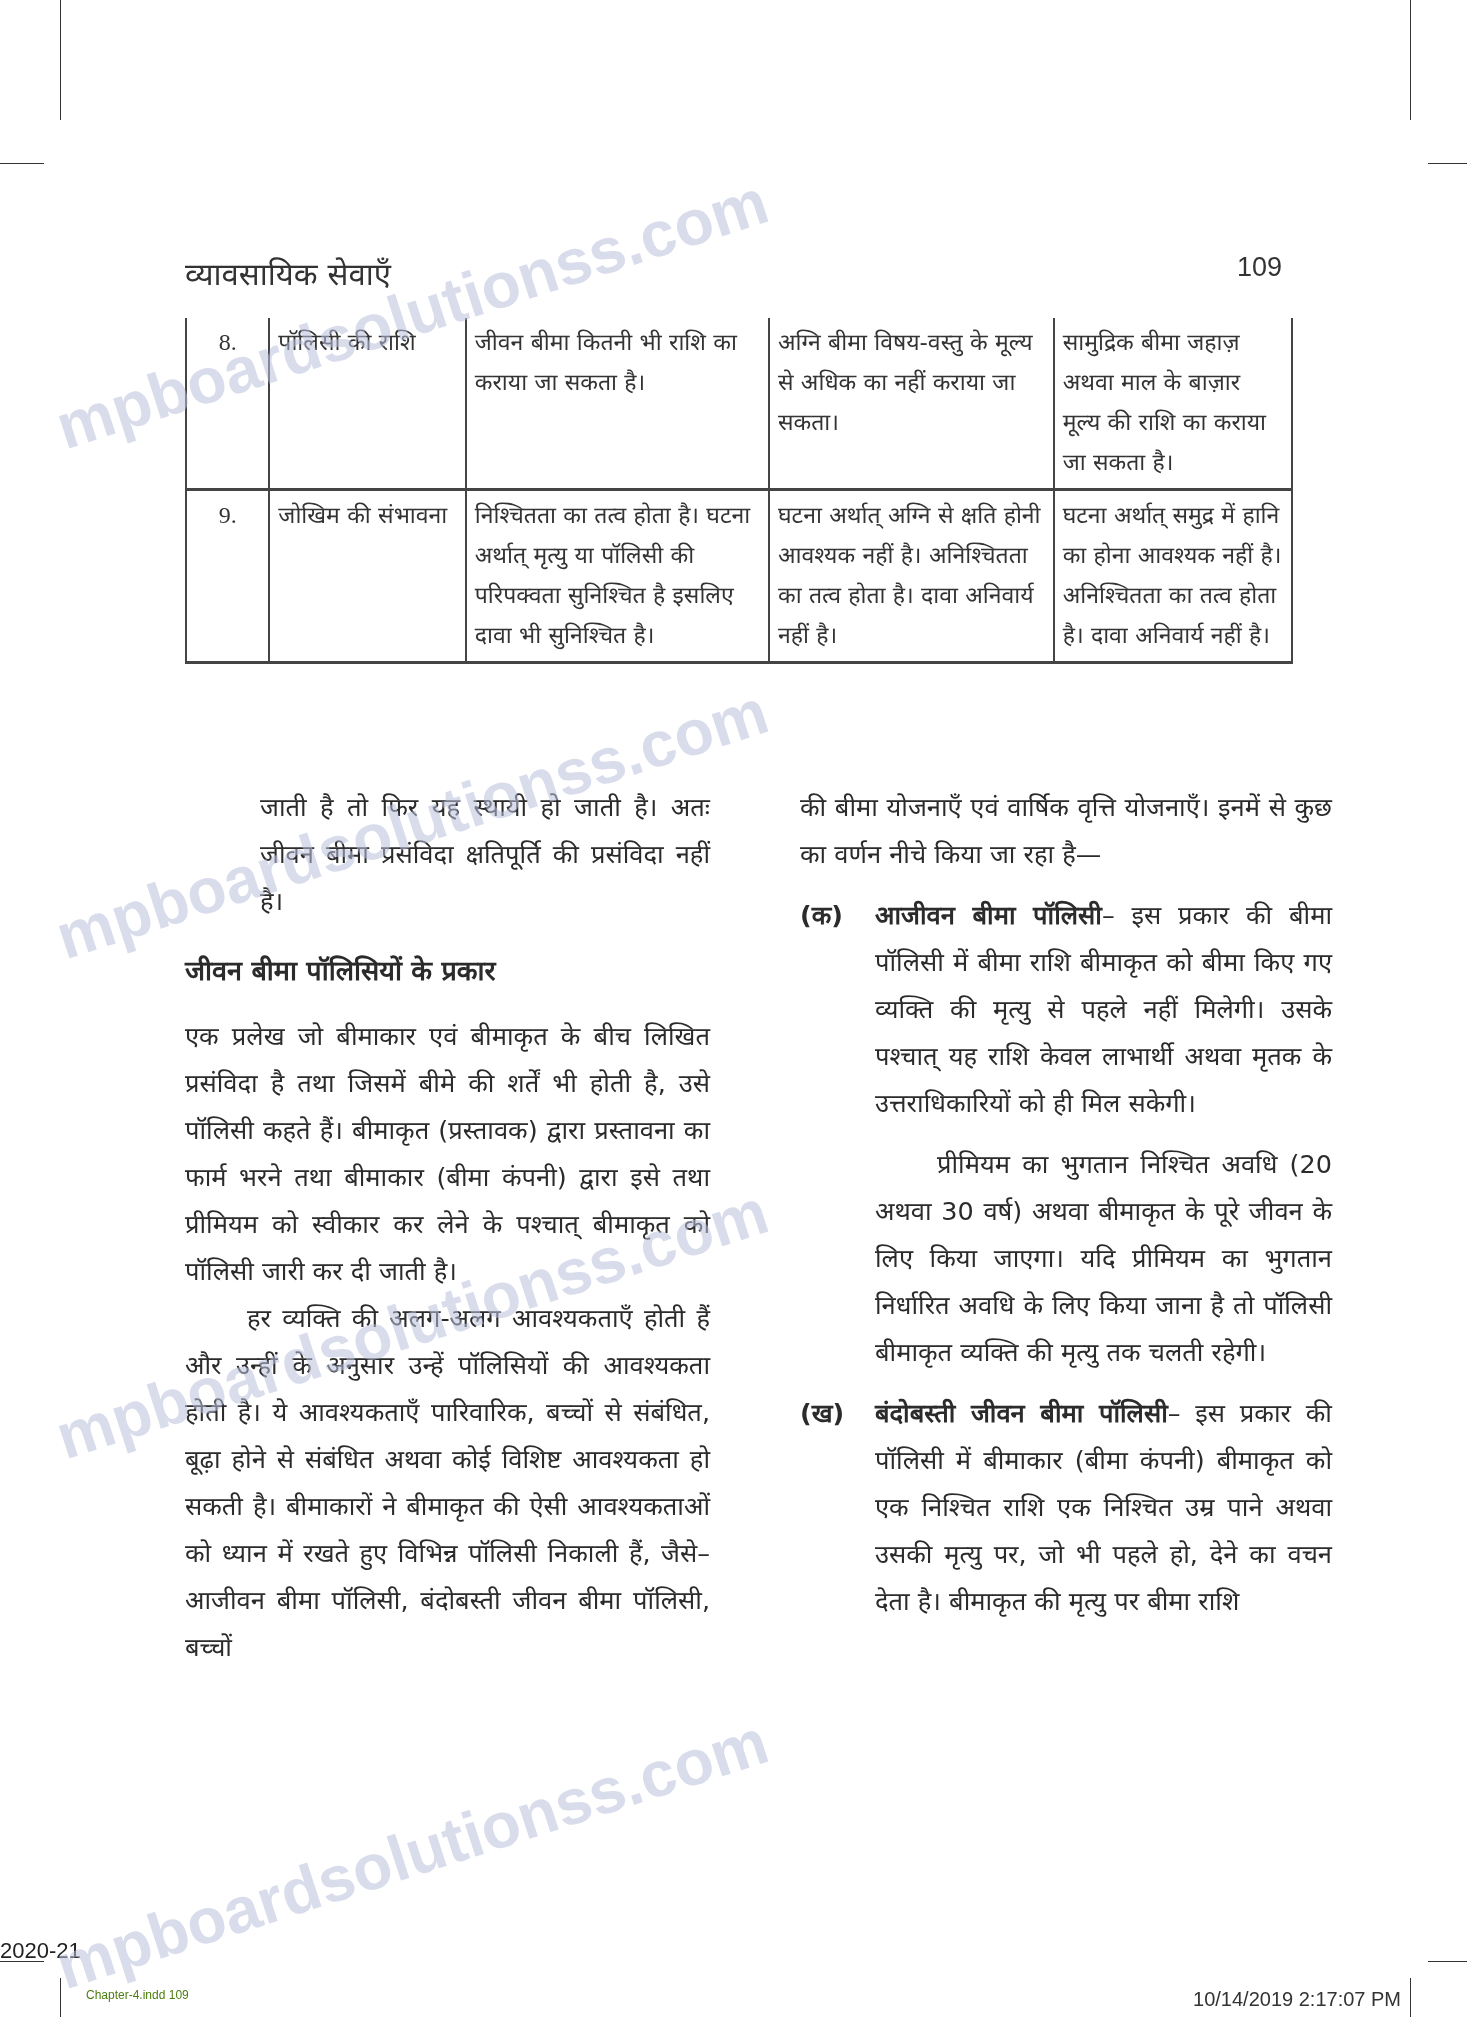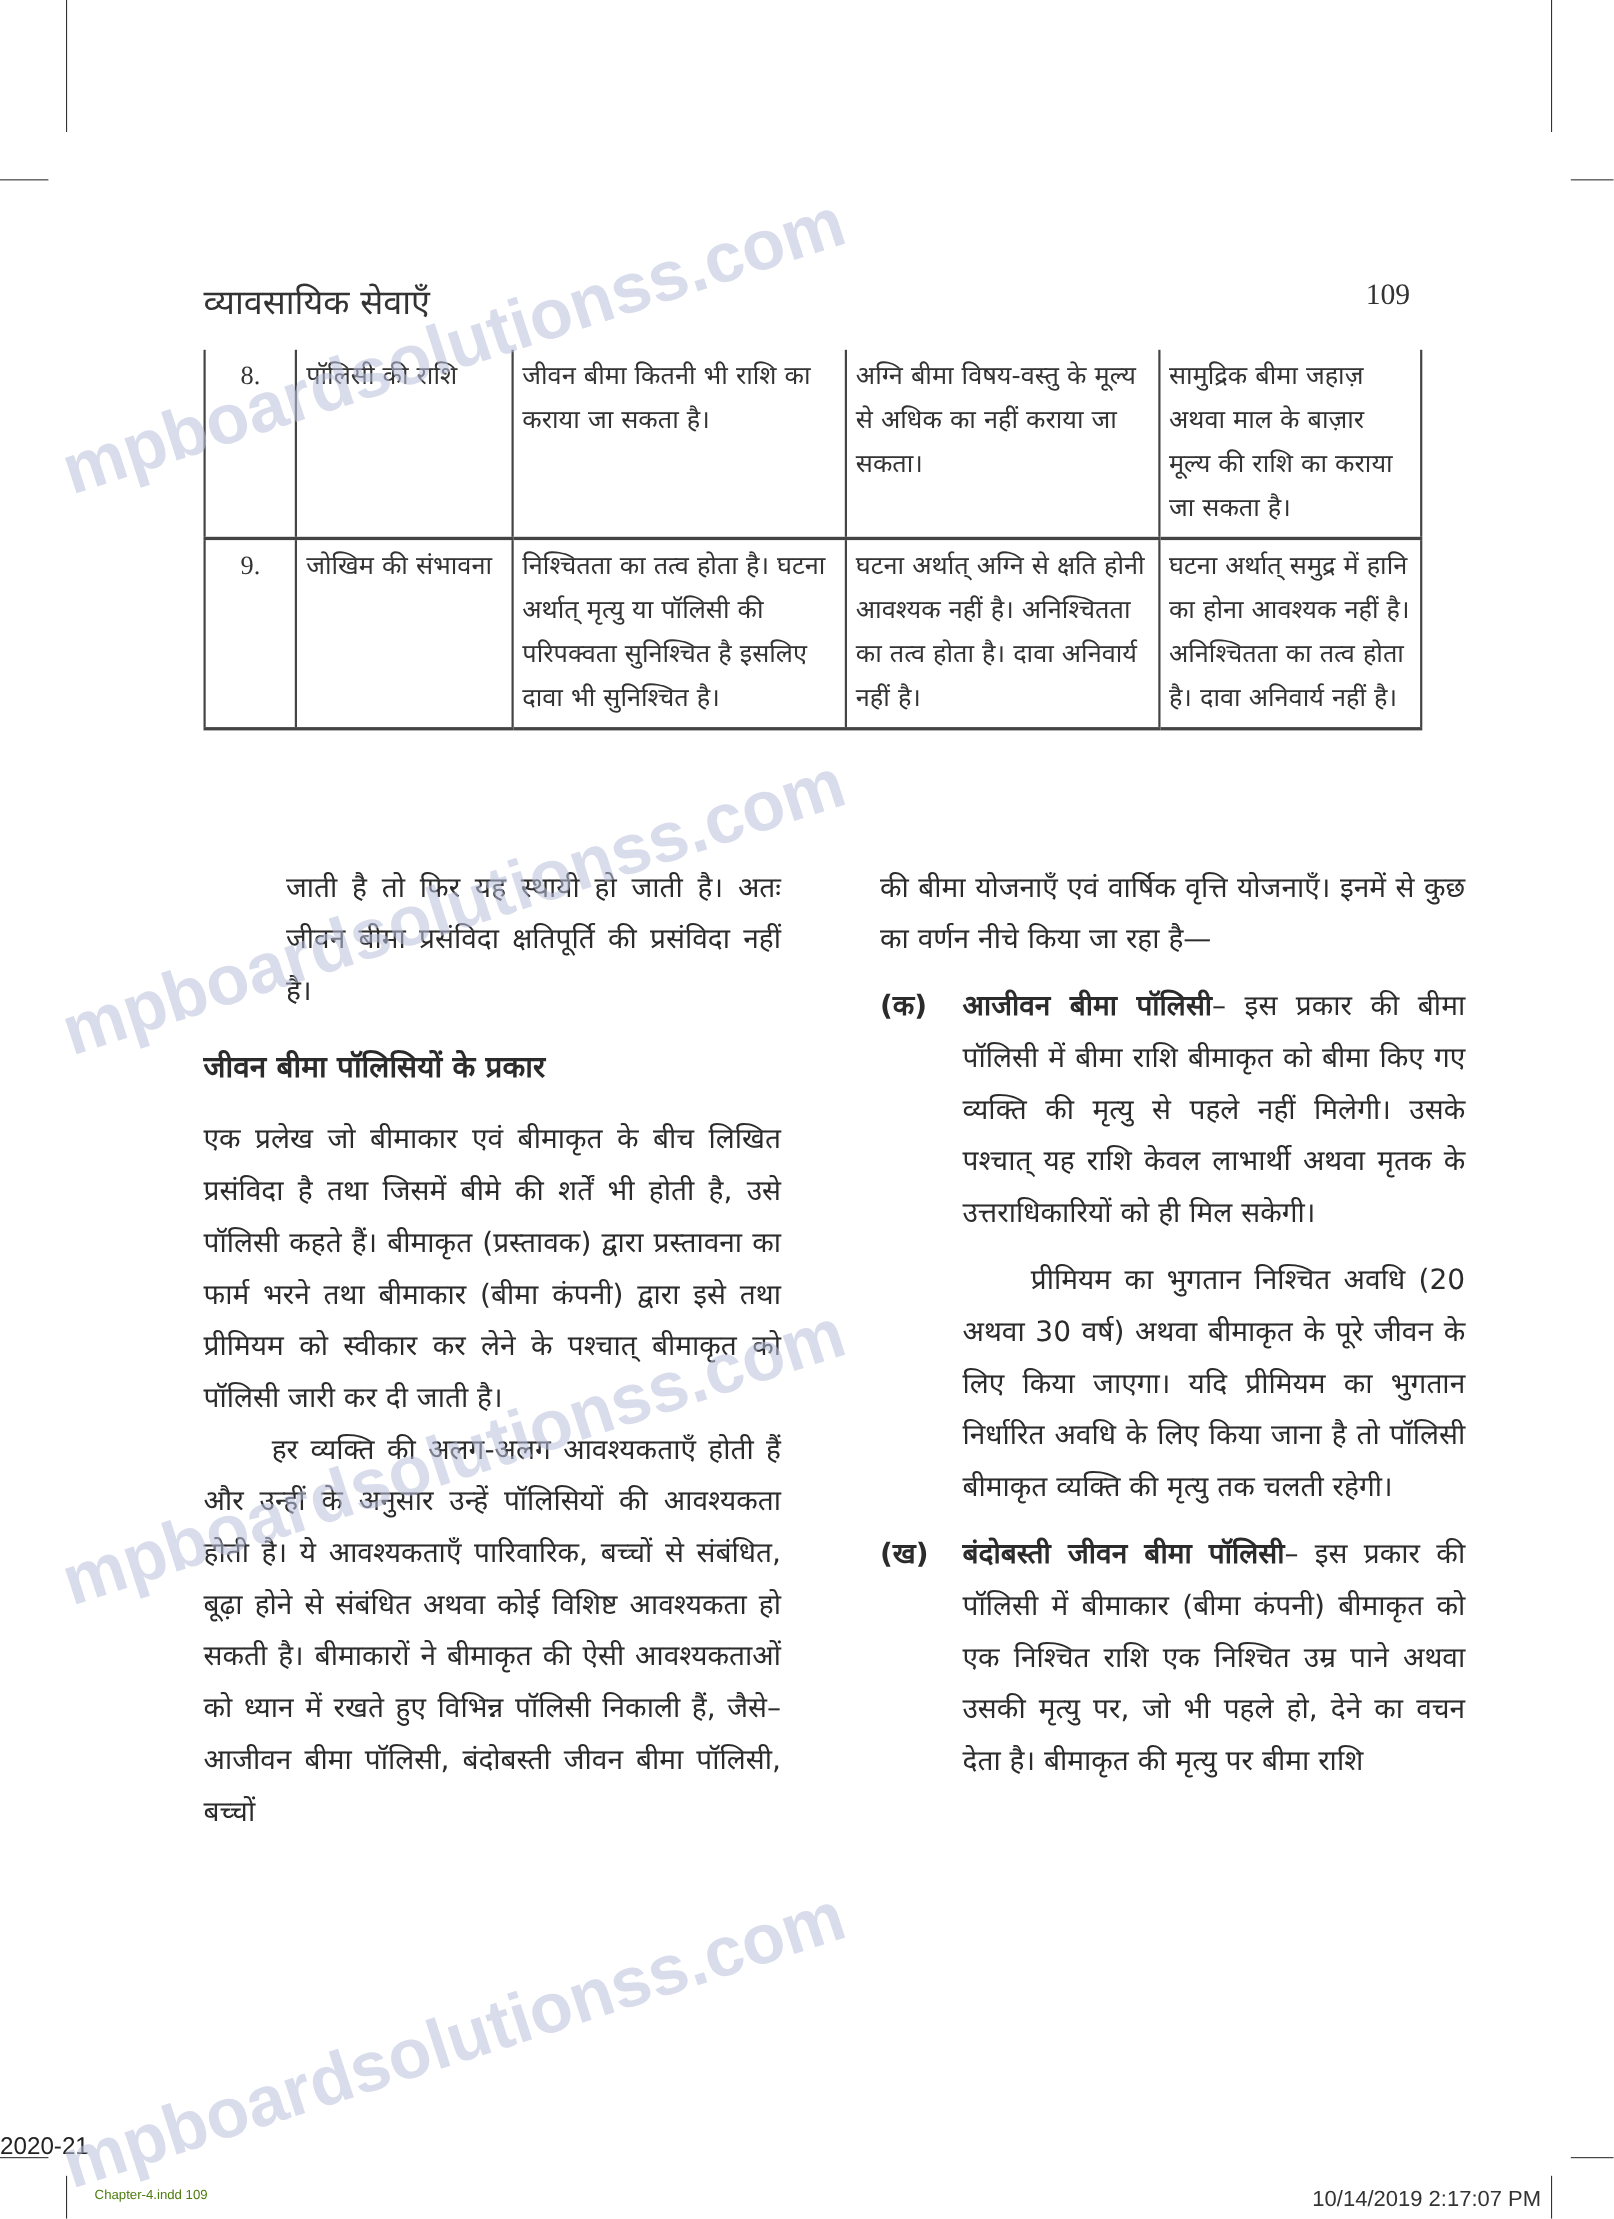--- a/index.html
+++ b/index.html
@@ -3,21 +3,21 @@
 <meta charset="utf-8">
 <style>
   html, body { margin:0; padding:0; }
   body {
     width:1467px; height:2017px; position:relative; overflow:hidden;
     background:#ffffff; color:#2a2a2a;
     font-family:"DejaVu Sans", sans-serif;
   }
   .crop { position:absolute; background:#333; }
   .running-head { position:absolute; top:252px; left:185px; font-size:31px; color:#333; }
-  .page-num { position:absolute; top:252px; right:185px; font-family:Liberation Serif, serif; font-size:27px; color:#333; }
+  .page-num { position:absolute; top:252px; right:185px; font-family:Liberation Sans, sans-serif; font-size:27px; color:#333; }
 
   table.cmp {
     position:absolute; top:318px; left:185px; width:1108px;
     border-collapse:collapse; font-size:23px; line-height:40px; color:#333;
   }
   table.cmp td { border-left:2px solid #444; border-right:2px solid #444; vertical-align:top; padding:4px 8px 6px 8px; }
   table.cmp tr.r8 td { border-bottom:3px solid #444; height:160px; }
   table.cmp tr.r9 td { border-bottom:3px solid #444; }
   td.num { width:66px; text-align:center; font-family:"Liberation Serif", serif; font-size:24px; }
   td.c2 { width:180px; } td.c3 { width:288px; } td.c4 { width:269px; } td.c5 { width:222px; }

